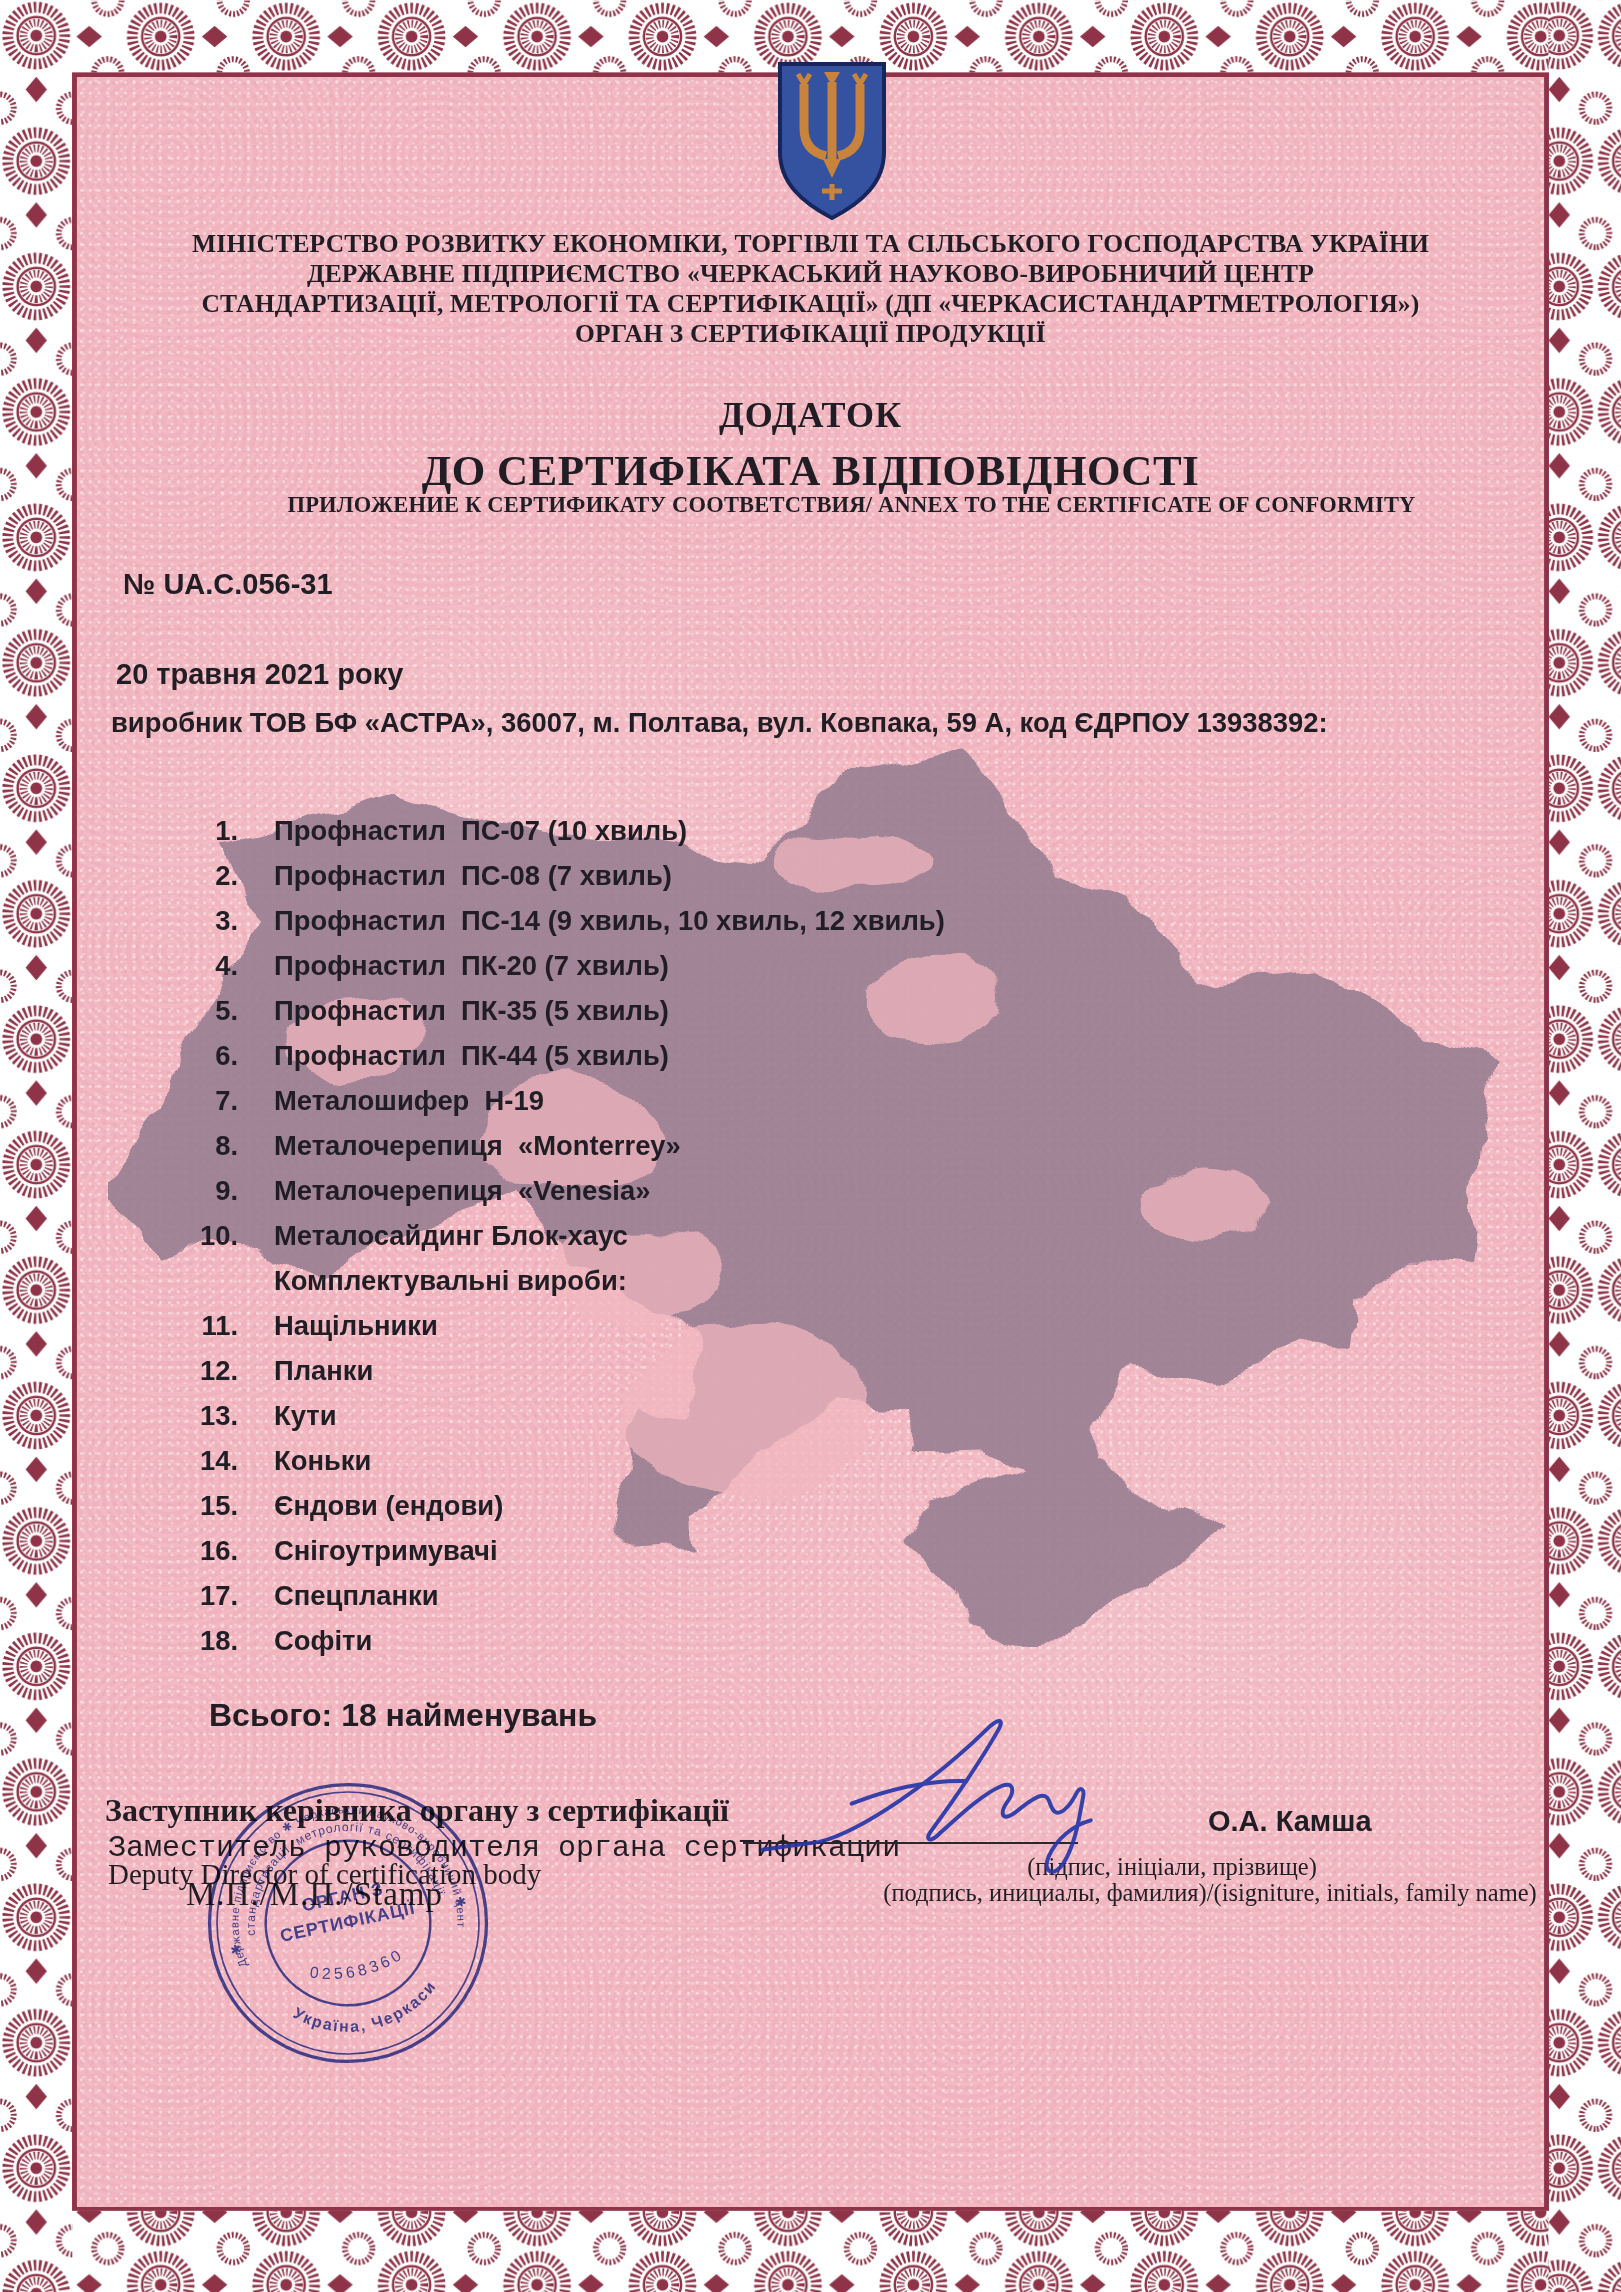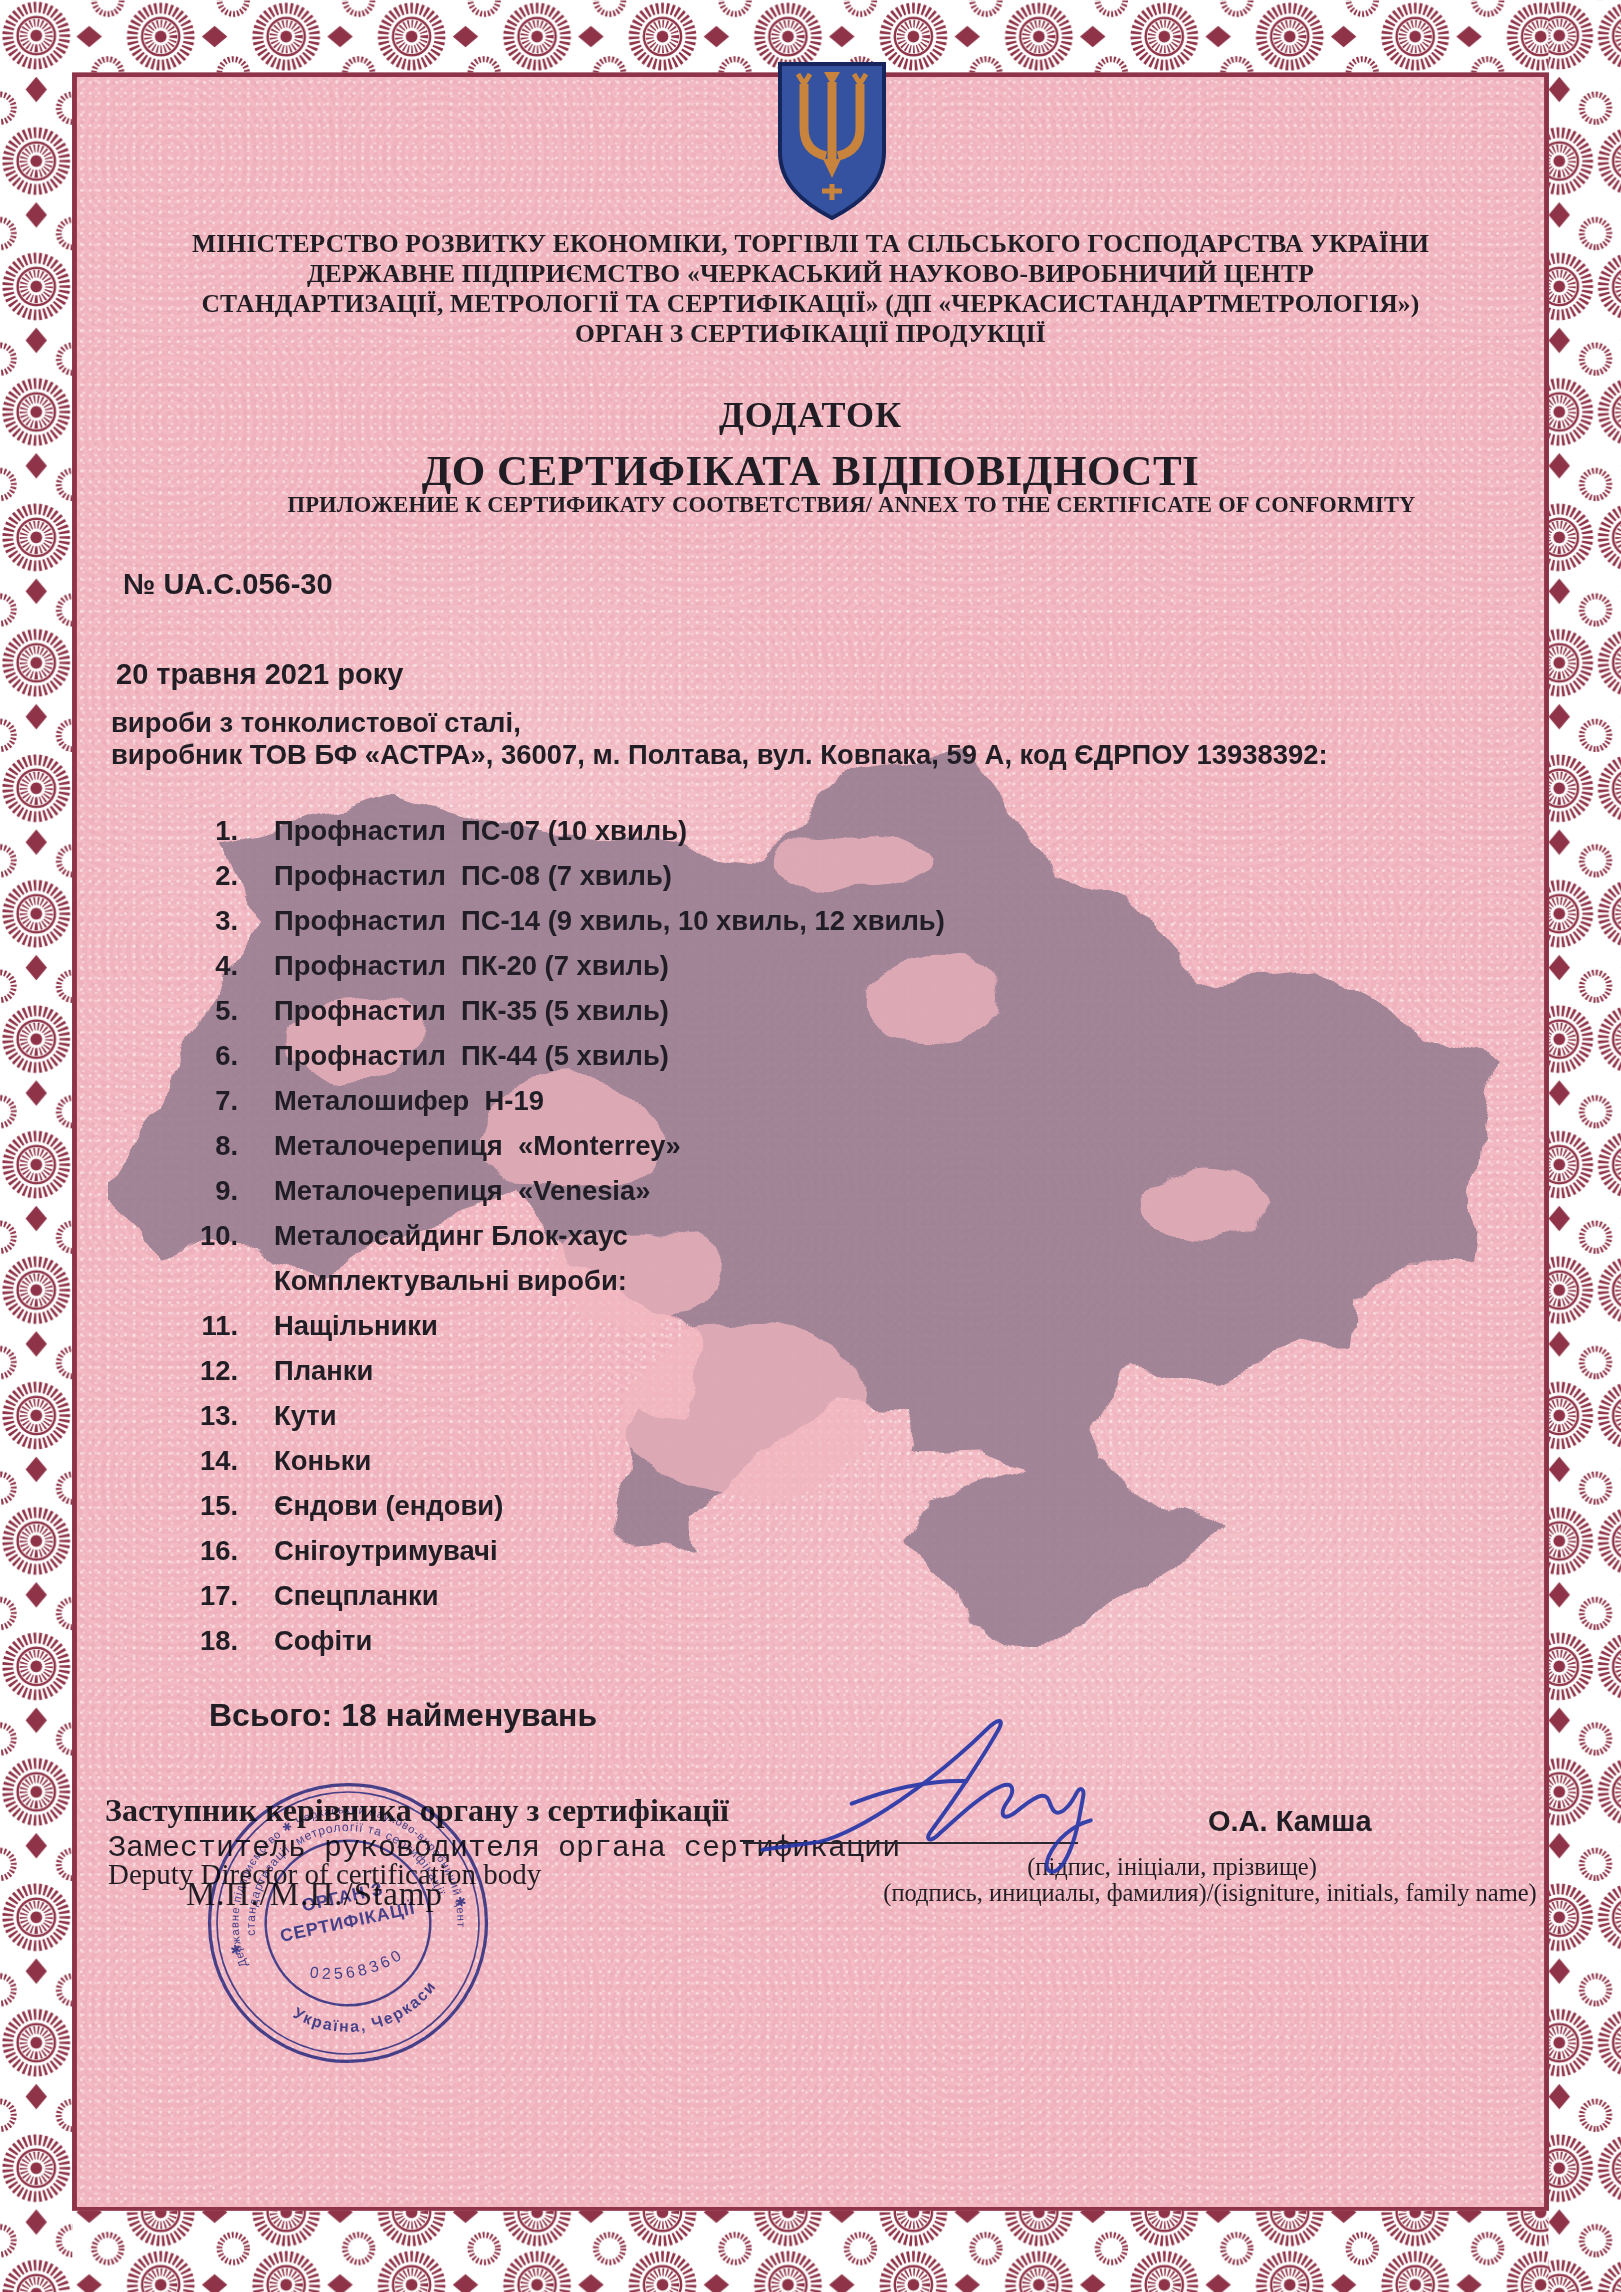--- a/index.html
+++ b/index.html
@@ -135,25 +135,24 @@
       <div>МІНІСТЕРСТВО РОЗВИТКУ ЕКОНОМІКИ, ТОРГІВЛІ ТА СІЛЬСЬКОГО ГОСПОДАРСТВА УКРАЇНИ</div>
       <div>ДЕРЖАВНЕ ПІДПРИЄМСТВО «ЧЕРКАСЬКИЙ НАУКОВО-ВИРОБНИЧИЙ ЦЕНТР</div>
       <div>СТАНДАРТИЗАЦІЇ, МЕТРОЛОГІЇ ТА СЕРТИФІКАЦІЇ» (ДП «ЧЕРКАСИСТАНДАРТМЕТРОЛОГІЯ»)</div>
       <div>ОРГАН З СЕРТИФІКАЦІЇ ПРОДУКЦІЇ</div>
     </div>
 
     <div class="abs center serifb title1">ДОДАТОК</div>
     <div class="abs center serifb title2">ДО СЕРТИФІКАТА ВІДПОВІДНОСТІ</div>
     <div class="abs center serifb subtitle">ПРИЛОЖЕНИЕ К СЕРТИФИКАТУ СООТВЕТСТВИЯ/ ANNEX TO THE CERTIFICATE OF CONFORMITY</div>
 
-    <div class="abs sansb certnum">№ UA.C.056-30</div>
+    <div class="abs sansb certnum">№ UA.C.056-31</div>
     <div class="abs sansb certdate">20 травня 2021 року</div>
 
     <div class="abs sansb producer">
-      <div>вироби з тонколистової сталі,</div>
       <div>виробник ТОВ БФ «АСТРА», 36007, м. Полтава, вул. Ковпака, 59 А, код ЄДРПОУ 13938392:</div>
     </div>
 
     <div class="abs list">
         <div class="li-row">
           <span class="li-num">1.</span>
           <span class="li-text">Профнастил  ПС-07 (10 хвиль)</span>
         </div>
         <div class="li-row">
           <span class="li-num">2.</span>

